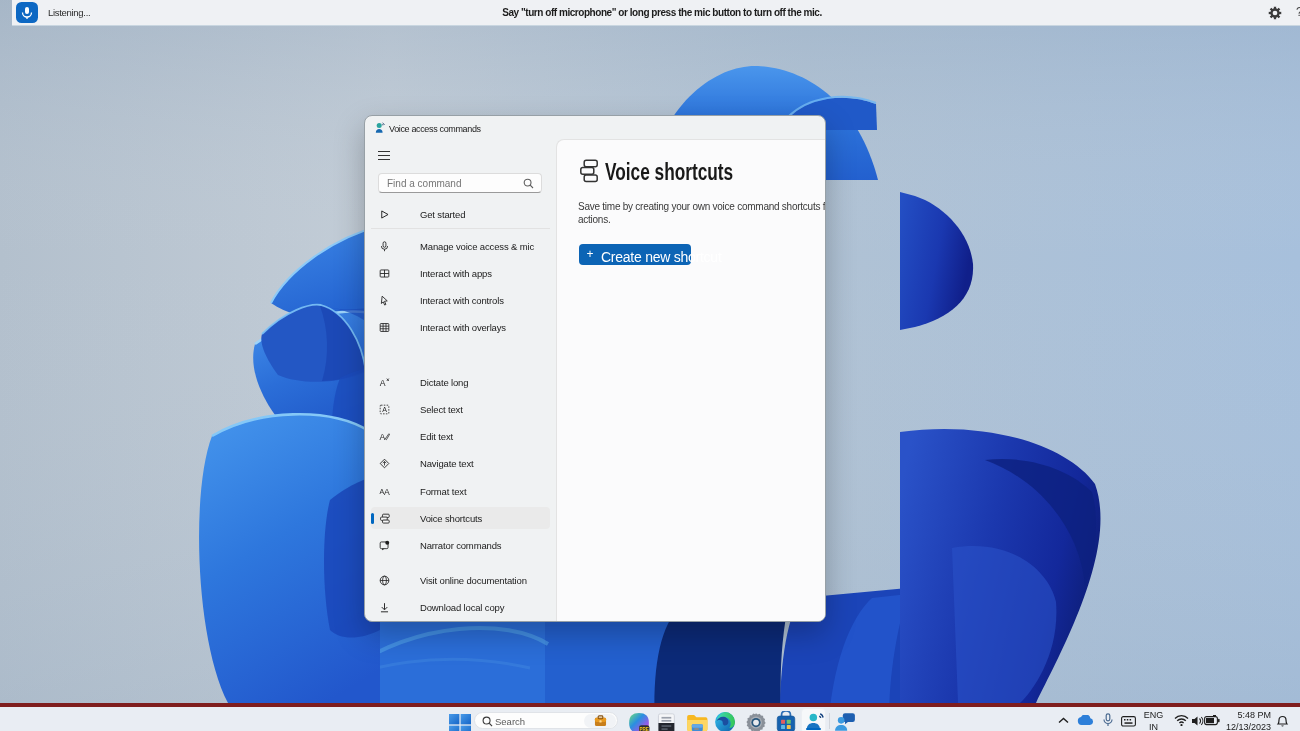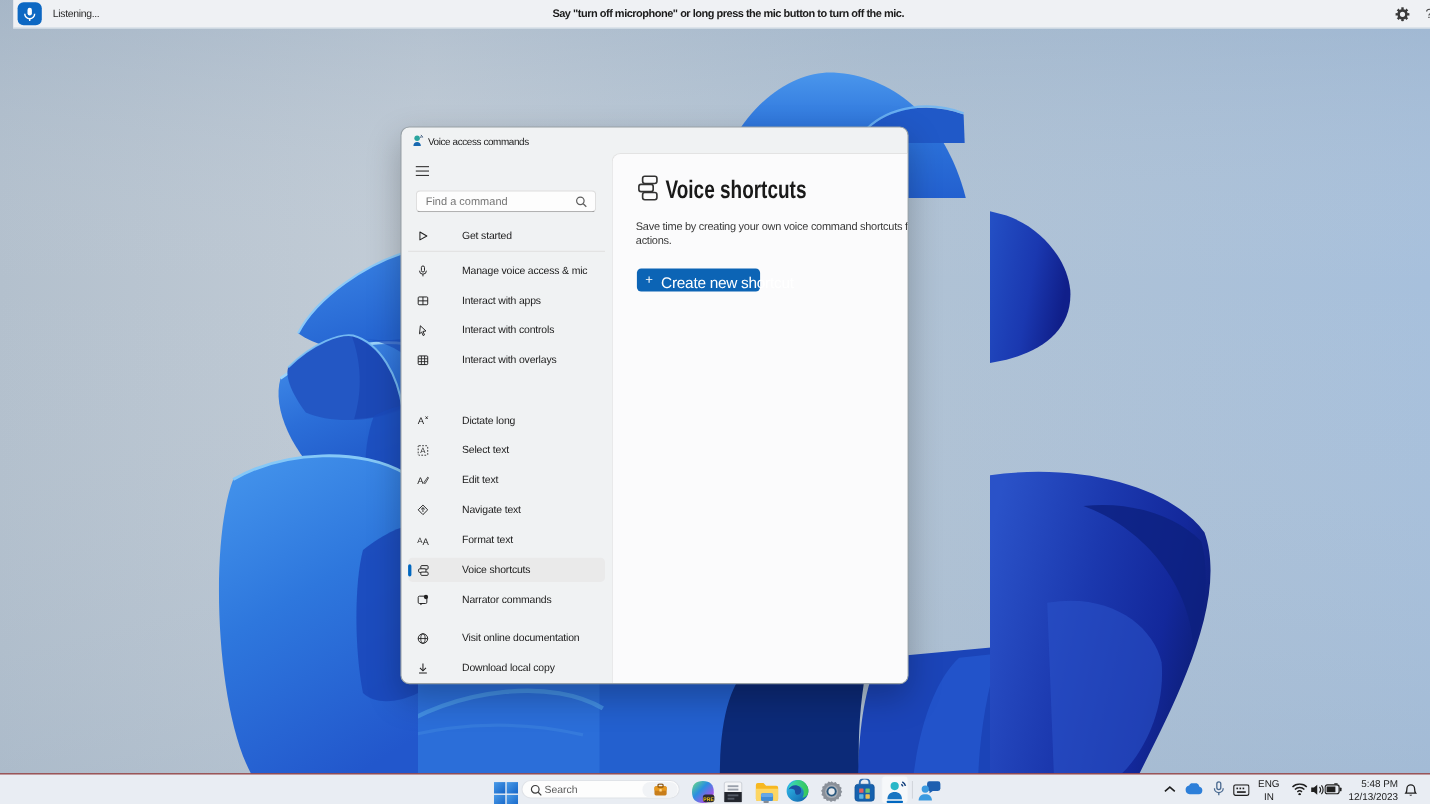--- a/index.html
+++ b/index.html
@@ -49,21 +49,21 @@
   #hicon { position:absolute; left:22px; top:18.5px; }
   #h1 { position:absolute; left:48px; top:19px; font-size:23px; font-weight:bold; color:#191919; letter-spacing:0px; transform:scaleX(0.75); transform-origin:0 0; }
   #desc { position:absolute; left:21px; top:59.5px; width:380px; font-size:10px; letter-spacing:-0.25px; color:#3a3a3a; line-height:13px; }
   #newbtn { position:absolute; left:22px; top:104px; width:112px; height:21px;
     background:#0c64b5; border-radius:4px; color:#fff; }
   #newbtn .pl { position:absolute; left:7.5px; top:4px; font-size:12px; line-height:12px; }
   #newbtn .tx { position:absolute; left:22px; top:5px; font-size:14px; letter-spacing:-0.25px; white-space:nowrap; }
 
   
   #taskbar { position:absolute; left:0; bottom:0; width:1300px; height:28px;
-    background:#e9edf3; border-top:1px solid #7f1d1d; z-index:30; }
+    background:#e9edf3; border-top:4px solid #7f1d1d; z-index:30; }
   .tbi { position:absolute; top:3px; width:22px; height:22px; }
   #searchpill { position:absolute; left:474px; top:4.5px; width:144px; height:17.5px;
     background:#fdfdfd; border:1px solid #e0e3e8; border-radius:9px; }
   #searchpill .stx { position:absolute; left:20px; top:3px; font-size:9.5px; color:#5b5b5b; }
   #va-hl { position:absolute; left:801px; top:1px; width:25px; height:26px; background:#f6f8fa;
     border-radius:4px; border:1px solid #eceff3; }
   #va-ind { position:absolute; left:806px; bottom:1px; width:15px; height:2.5px; background:#0067c0; border-radius:2px; }
   #fe-ind { position:absolute; left:694px; bottom:1px; width:5px; height:2.5px; background:#868b93; border-radius:2px; }
   #tb-sep { position:absolute; left:829px; top:6px; width:1px; height:16px; background:#d2d6dc; }
   .tri { position:absolute; top:7px; color:#1f1f1f; }

